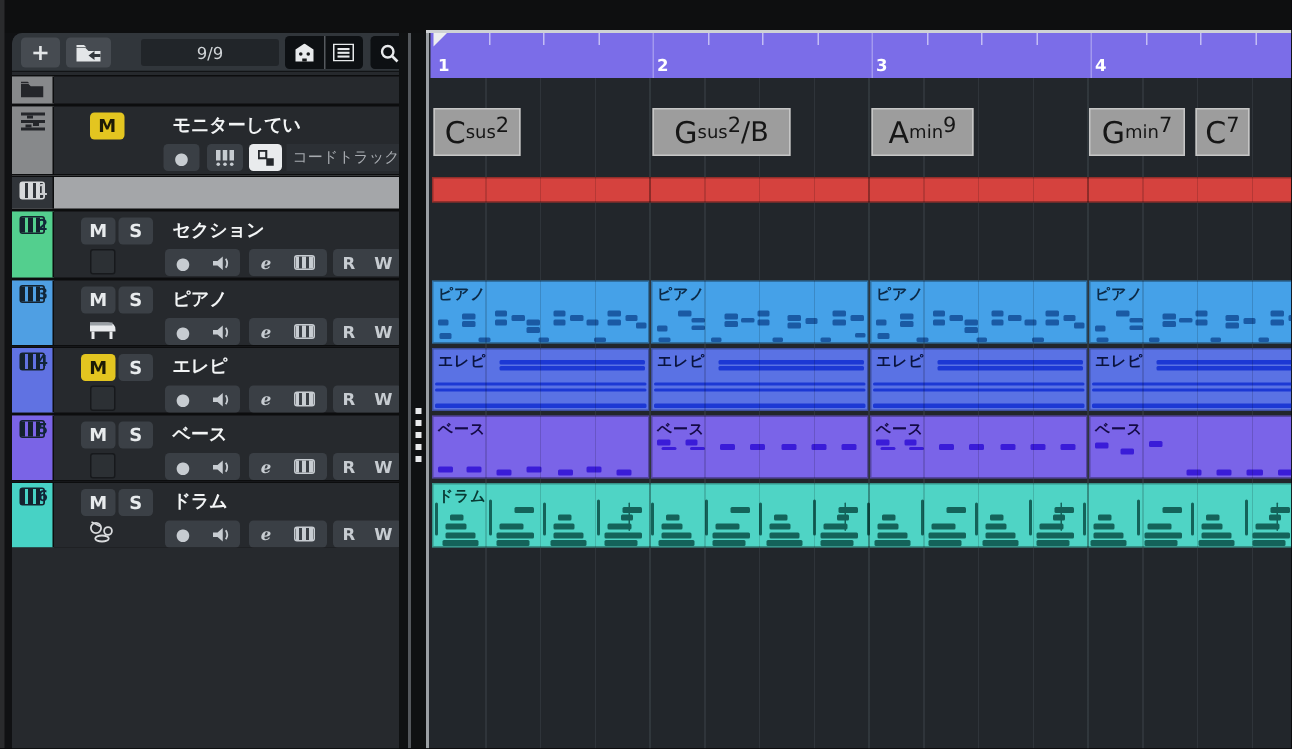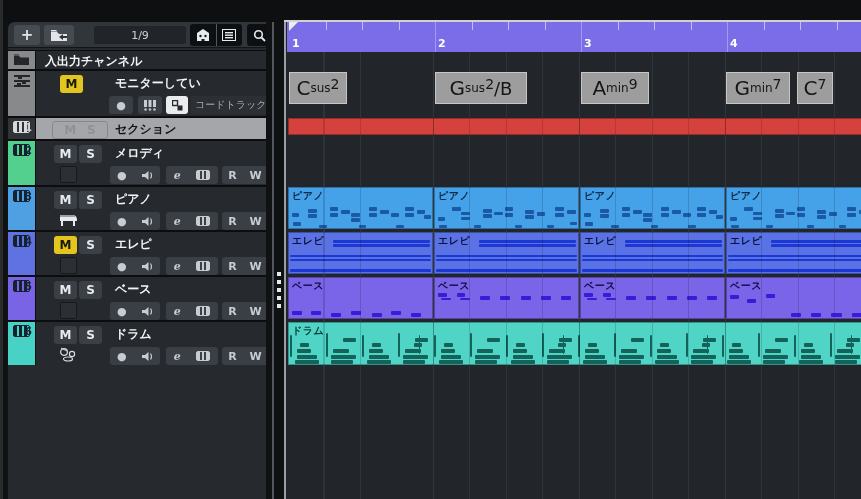--- a/index.html
+++ b/index.html
@@ -88,21 +88,21 @@
 
     <div class="toolbar">
       <div class="tbtn" style="left:6px;width:26px;font-size:15px;">+</div>
       <div class="tbtn" style="left:36px;width:30px;">
         <svg width="18" height="13" viewBox="0 0 18 13">
           <path d="M1 3 h6 l2 2 h8 v7 h-16 z" fill="#e3e6e8"></path>
           <path d="M1 1 h5 l1.5 1.5 h-6.5 z" fill="#e3e6e8"></path>
           <path d="M9 8 l4 -3 v2 h4 v2 h-4 v2 z" fill="#31363b"></path>
         </svg>
       </div>
-      <div class="counter">1/9</div>
+      <div class="counter">9/9</div>
       <div class="btngroup">
         <div class="half">
           <svg width="14" height="13" viewBox="0 0 14 13">
             <path d="M1 4 L7 0 L13 4 V12 H1 Z" fill="#e8eaec"></path>
             <circle cx="4.5" cy="7" r="1.2" fill="#16181a"></circle>
               <circle cx="9.5" cy="7" r="1.2" fill="#16181a"></circle>
             <path d="M5.5 10 h3 v2 h-3 z" fill="#16181a"></path>
           </svg>
         </div>
         <div class="half">
@@ -121,23 +121,20 @@
         </svg>
       </div>
     </div>
 
     <div class="row" style="top:28px;height:20px;">
       <div class="cell gray">
         <svg width="15" height="11" viewBox="0 0 15 11">
           <path d="M0 2 h5 l1.5 1.5 h8.5 v7.5 h-15 z" fill="#24262a"></path>
           <path d="M0 0.5 h4.5 l1 1 h-5.5 z" fill="#24262a"></path>
         </svg>
-      </div>
-      <div class="rowbody">
-        <span class="rowtitle" style="left:9px;top:2px;">入出力チャンネル</span>
       </div>
     </div>
 
     <div class="row" style="top:48px;height:47px;">
       <div class="cell gray">
         <svg width="16" height="14" viewBox="0 0 16 14">
           <rect x="0" y="1" width="16" height="2" fill="#24262a"></rect>
             <rect x="4" y="3" width="4" height="2" fill="#24262a"></rect>
           <rect x="0" y="6" width="16" height="2" fill="#24262a"></rect>
             <rect x="8" y="8" width="4" height="2" fill="#24262a"></rect>
@@ -167,38 +164,31 @@
         </span>
         <span class="monitor-field">コードトラック</span>
       </div>
     </div>
 
     <div class="row selrow" style="top:95px;height:23px;">
       <div class="cell darkcell">
         <span class="pkeys" style="background:repeating-linear-gradient(90deg,#d7d9db 0 3px,#303439 3px 5px);border:1px solid #d7d9db;"></span>
         <span class="tracknum" style="color:#c9cbce;">1</span>
       </div>
-      <div class="rowbody">
-        <span class="ms-disabled">
-          <span>M</span>
-          <span>S</span>
-        </span>
-        <span class="rowtitle" style="left:79px;top:3px;">セクション</span>
-      </div>
     </div>
 
     <div class="row" style="top:118px;height:46px;">
       <div class="cell colorcell" style="background: rgb(83, 207, 142);">
         <span class="pkeys" style="background:repeating-linear-gradient(90deg,#14222e 0 3px,transparent 3px 5px);border:1px solid #14222e;"></span>
         <span class="tracknum">2</span>
       </div>
       <div class="rowbody">
         <span class="msbtn" style="left:18px;">M</span>
         <span class="msbtn" style="left:43px;">S</span>
-        <span class="rowtitle" style="left:79px;top:4px;">メロディ</span>
+        <span class="rowtitle" style="left:79px;top:4px;">セクション</span>
         <span class="slotbox"></span>
         <span class="ctl-slot"></span>
       
   <span class="pill" style="left:74px;width:50px;">
     <span>●</span>
     <span>
       <svg width="12" height="11" viewBox="0 0 12 11">
         <path d="M1 4 h3 l3.5 -3 v9 l-3.5 -3 h-3 z" fill="#c7ccd1"></path>
         <path d="M9.5 2.5 q2 3 0 6" fill="none" stroke="#c7ccd1" stroke-width="1.2"></path>
       </svg>

